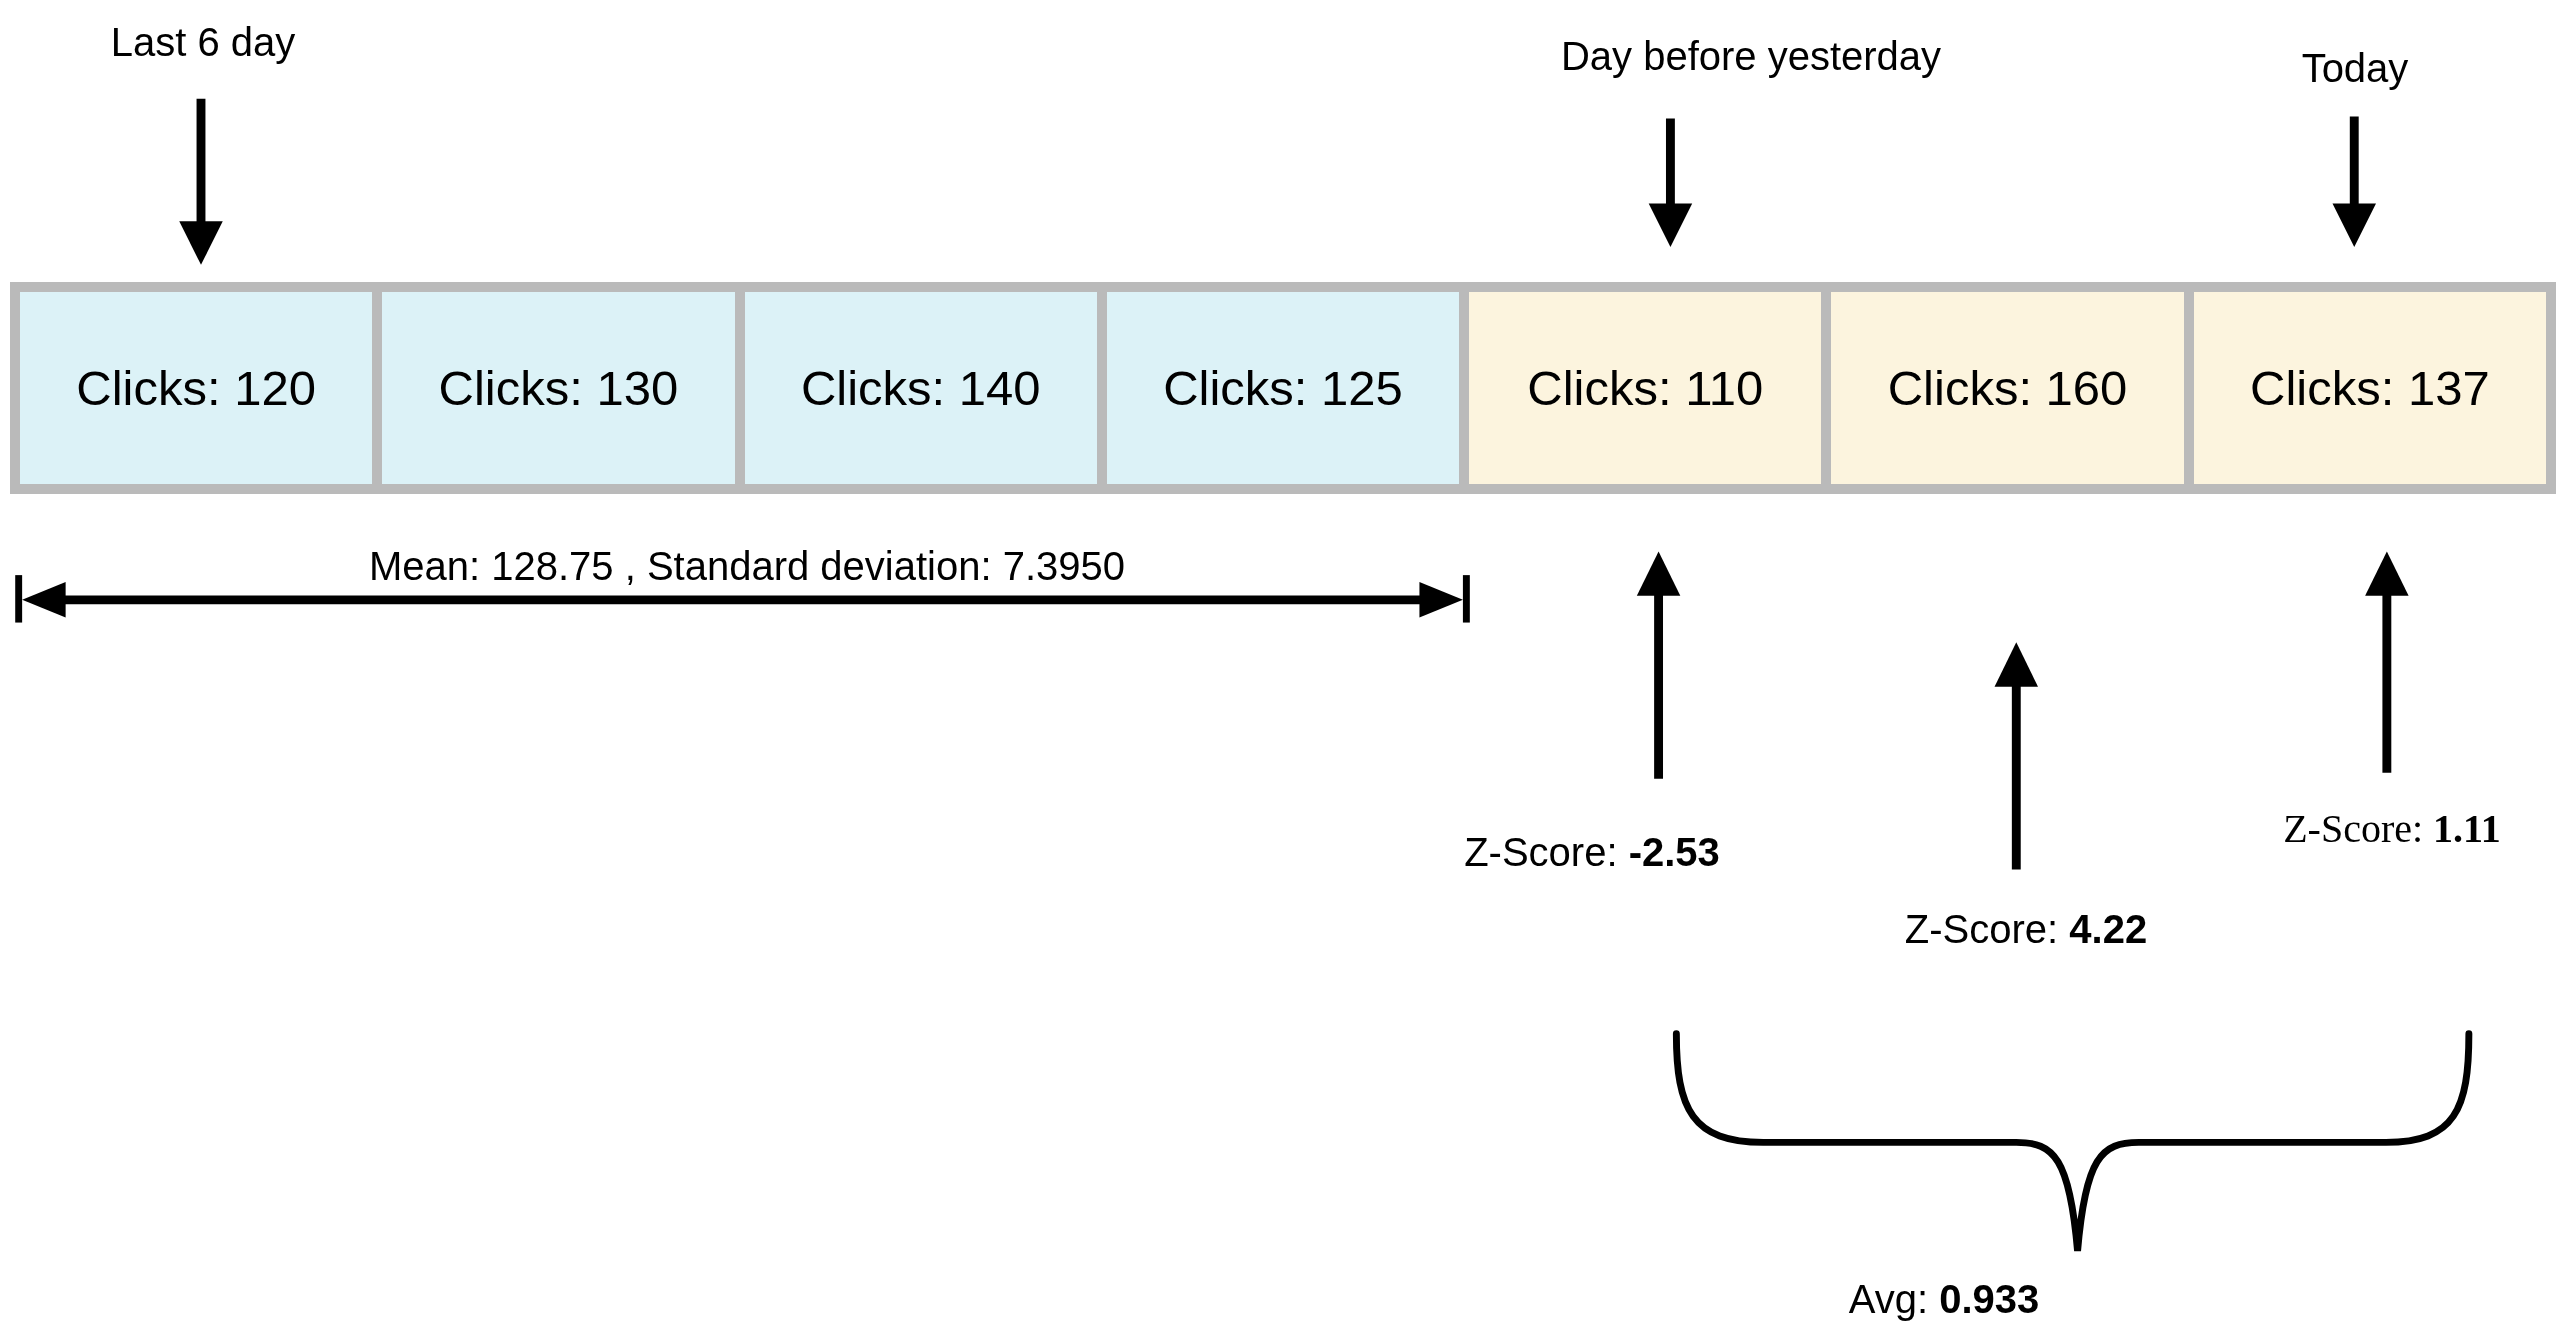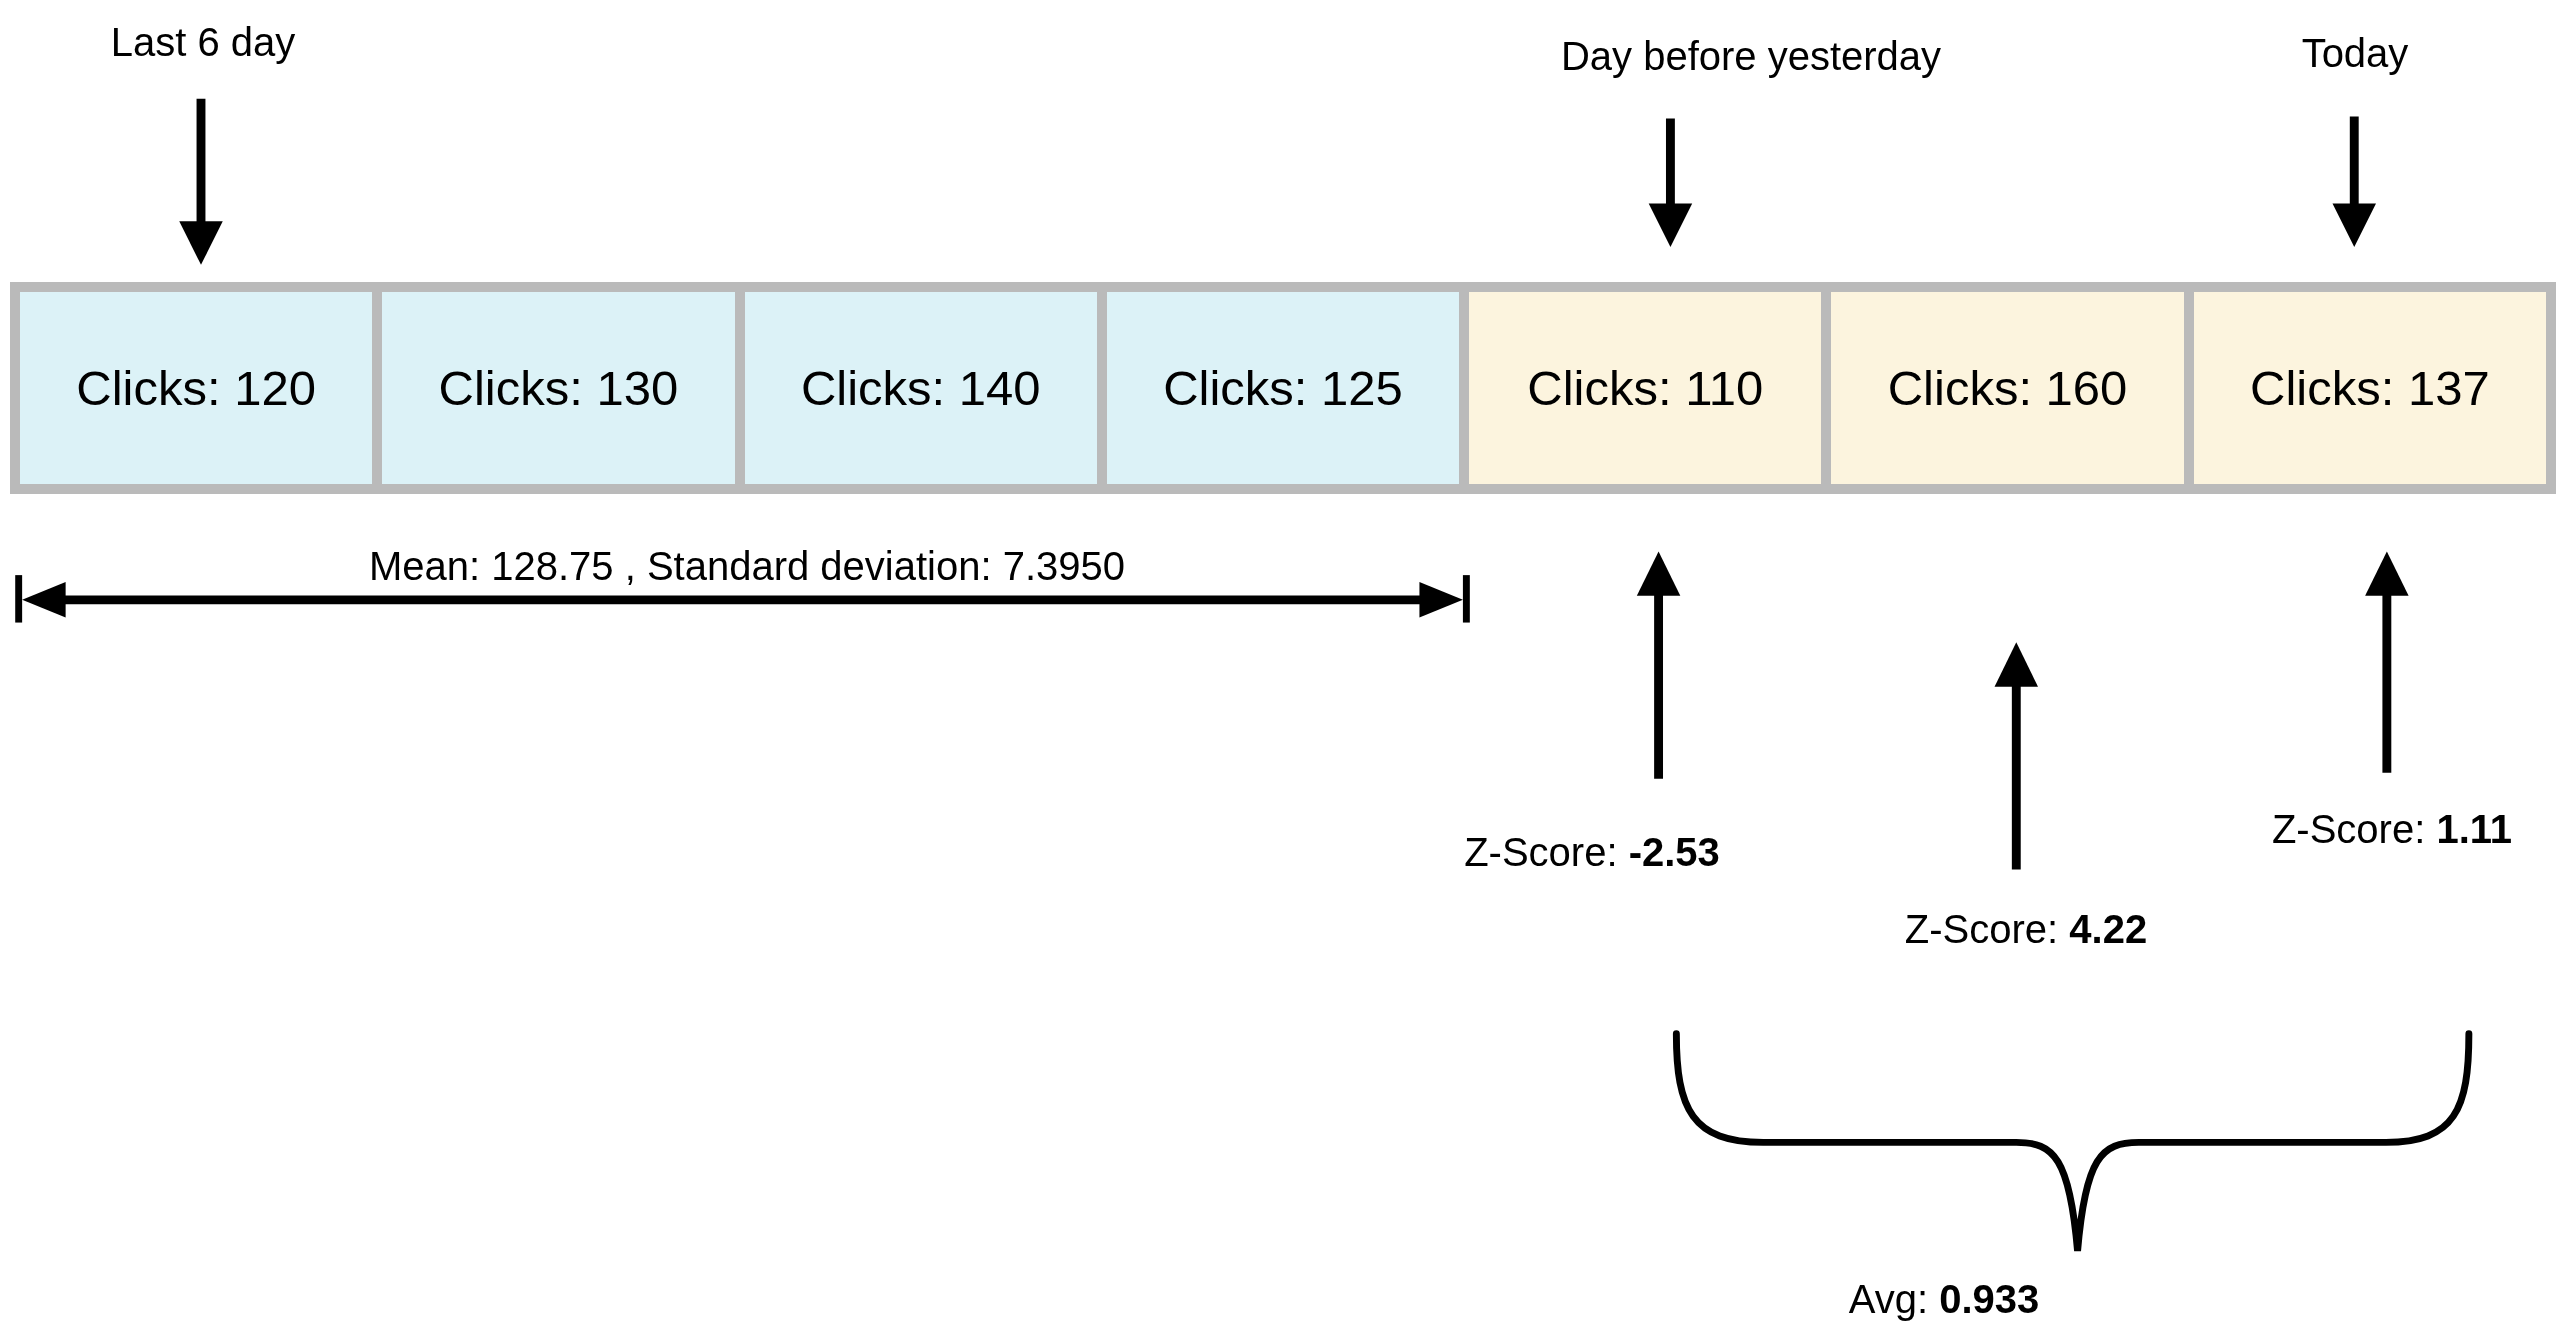--- a/index.html
+++ b/index.html
@@ -61,21 +61,21 @@
   svg#overlay rect{fill:var(--ink);stroke:none;}
   .zscore b,.avg b{font-weight:bold;}
 </style>
 </head>
 <body>
 
 <div id="stage">
 
   <div class="lbl" style="left:203px;top:20px;">Last 6 day</div>
   <div class="lbl" style="left:1751px;top:34px;">Day before yesterday</div>
-  <div class="lbl" style="left:2355px;top:31px;">Today</div>
+  <div class="lbl" style="left:2355px;top:46px;">Today</div>
 
   <div id="days-row">
     <div class="day-cell history">
         <span>Clicks: 120</span>
       </div>
     <div class="day-cell history">
         <span>Clicks: 130</span>
       </div>
     <div class="day-cell history">
         <span>Clicks: 140</span>
@@ -91,21 +91,21 @@
       </div>
     <div class="day-cell recent">
         <span>Clicks: 137</span>
       </div>
   </div>
 
   <div class="lbl" style="left:747px;top:544px;">Mean: 128.75 , Standard deviation: 7.3950</div>
 
   <div class="lbl zscore" style="left:1592px;top:830px;"><span>Z-Score: </span><b>-2.53</b></div>
   <div class="lbl zscore" style="left:2026px;top:907px;"><span>Z-Score: </span><b>4.22</b></div>
-  <div class="lbl zscore" style="left:2392px;top:807px;"><span>Z-Score: </span><b>1.11</b></div>
+  <div class="lbl zscore" style="left:2392px;top:807px;font-family:Liberation Serif, serif;"><span>Z-Score: </span><b>1.11</b></div>
 
   <div class="lbl avg" style="left:1944px;top:1277px;"><span>Avg: </span><b>0.933</b></div>
 
   <svg id="overlay" viewBox="0 0 2606 1354" aria-hidden="true">
 
     <g>
       <line x1="203" y1="100" x2="203" y2="226" stroke-width="9"></line>
       <polygon points="181,224 225,224 203,268"></polygon>
     </g>
 

